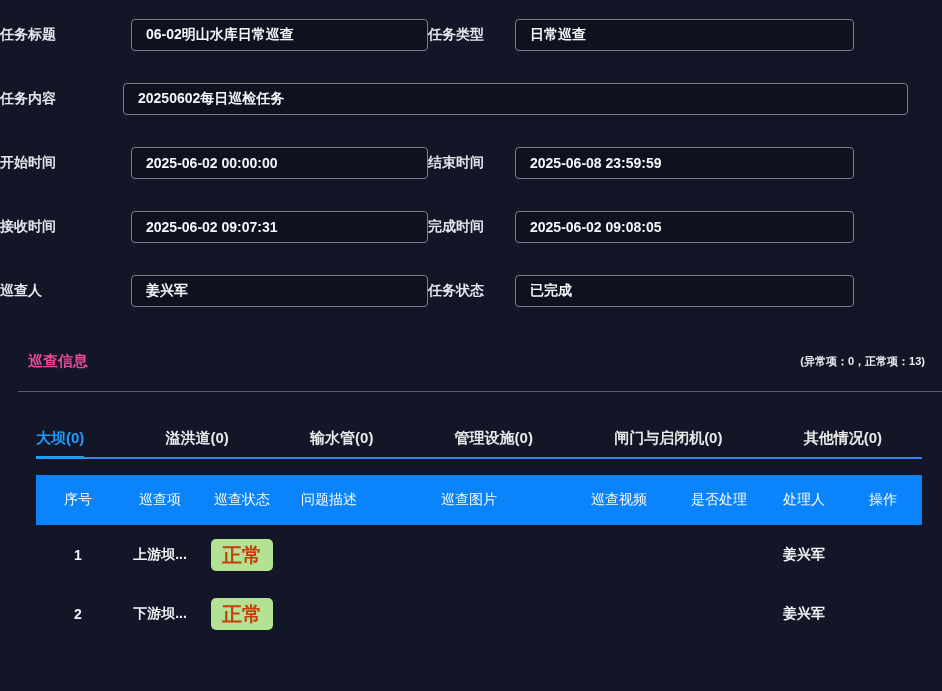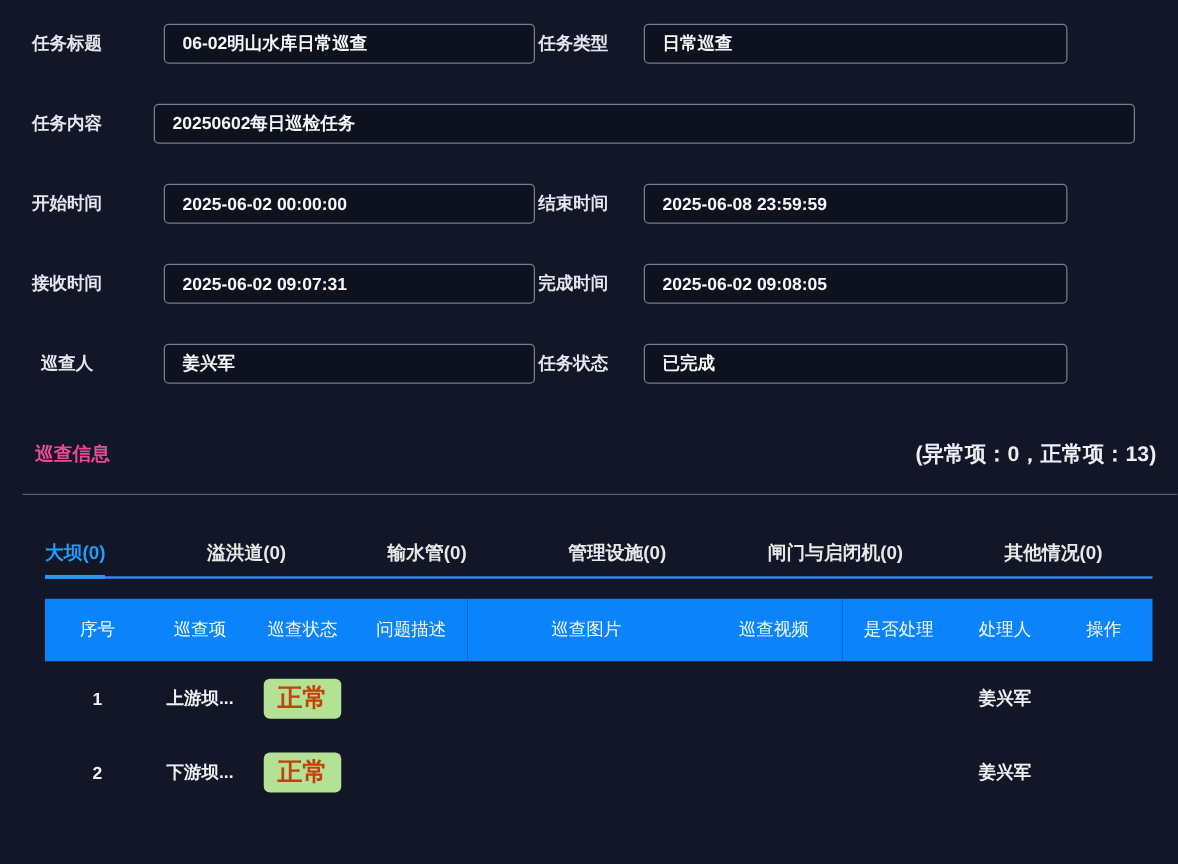--- a/index.html
+++ b/index.html
@@ -8,40 +8,40 @@
     background:#121627;
     font-family:"Liberation Sans", sans-serif;
     color:#e9ebf0;
     overflow:hidden;
   }
   .page { width:942px; height:691px; position:relative; }
 
   
   .form { padding-top:19px; }
   .form-row { display:flex; align-items:center; height:32px; margin-bottom:32px; }
-  .lbl { font-size:14px; font-weight:600; color:#e3e6ec; text-align:center; flex:0 0 auto; }
+  .lbl { font-size:14px; font-weight:600; color:#e3e6ec; text-align:left; flex:0 0 auto; }
   .l1 { width:107px; }
   .l2 { width:61px; }
   .ipt {
     height:32px; background:rgba(0,0,0,0.18);
     border:1px solid #7a7f8b; border-radius:4px;
     color:#f5f6f8; font-size:14px; font-weight:700;
     padding:0 14px; font-family:inherit; outline:none;
   }
   .w1 { width:297px; margin-left:24px; }
   .w2 { width:339px; margin-left:26px; }
   .wfull { width:785px; margin-left:16px; }
 
   
   .section-head {
     margin:45px 17px 0 28px;
     display:flex; justify-content:space-between; align-items:center;
   }
   .section-title { font-size:15px; font-weight:600; color:#ec4899; }
-  .section-summary { font-size:17px; font-weight:600; color:#eceef3; }
+  .section-summary { font-size:11px; font-weight:600; color:#eceef3; }
   .divider { margin:20px 0 0 18px; width:924px; border-top:1px solid #5a5f6a; }
 
   
   .tabs {
     margin:29px 0 0 36px; width:886px;
     display:flex; border-bottom:2px solid #3b82f6;justify-content:space-between;
   }
   .tab {
     margin-right:40px; padding:8px 0 9px;
     font-size:15px; font-weight:600; color:#e8e8e8;

